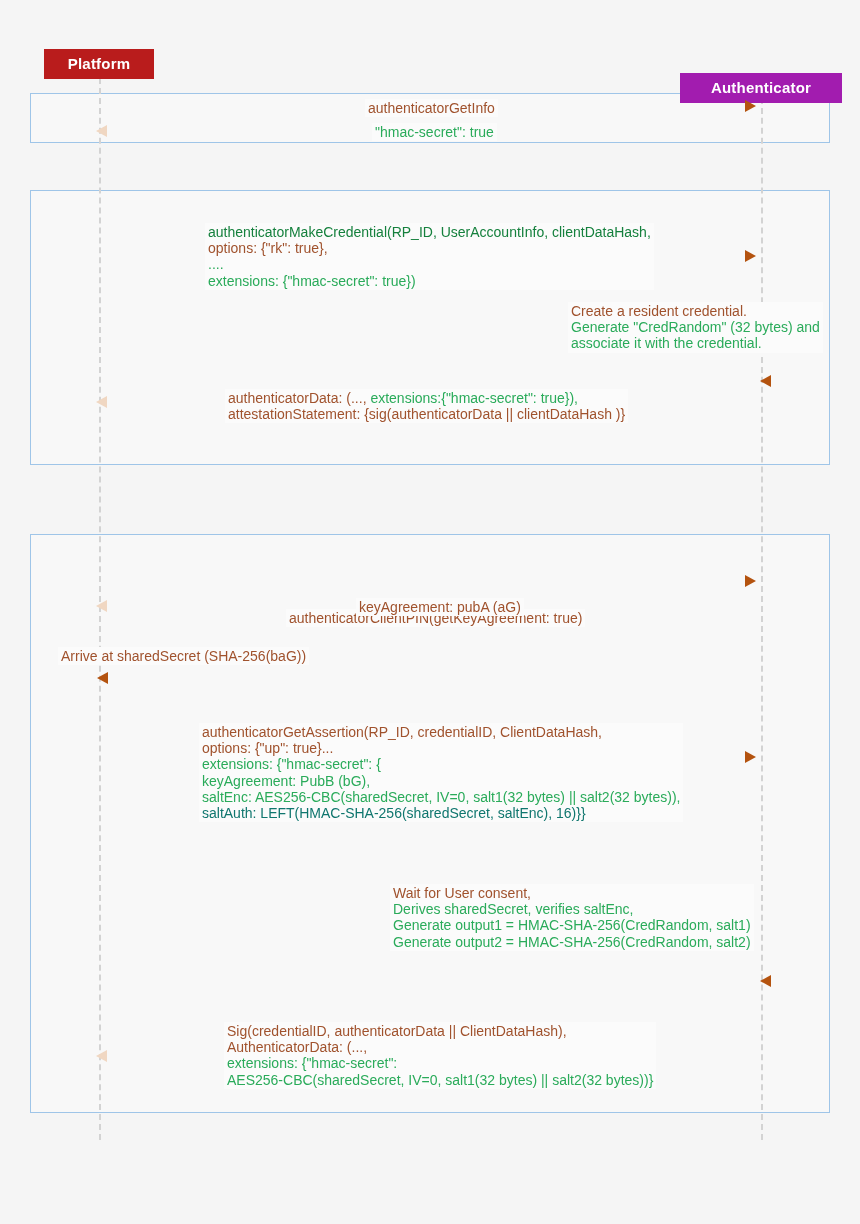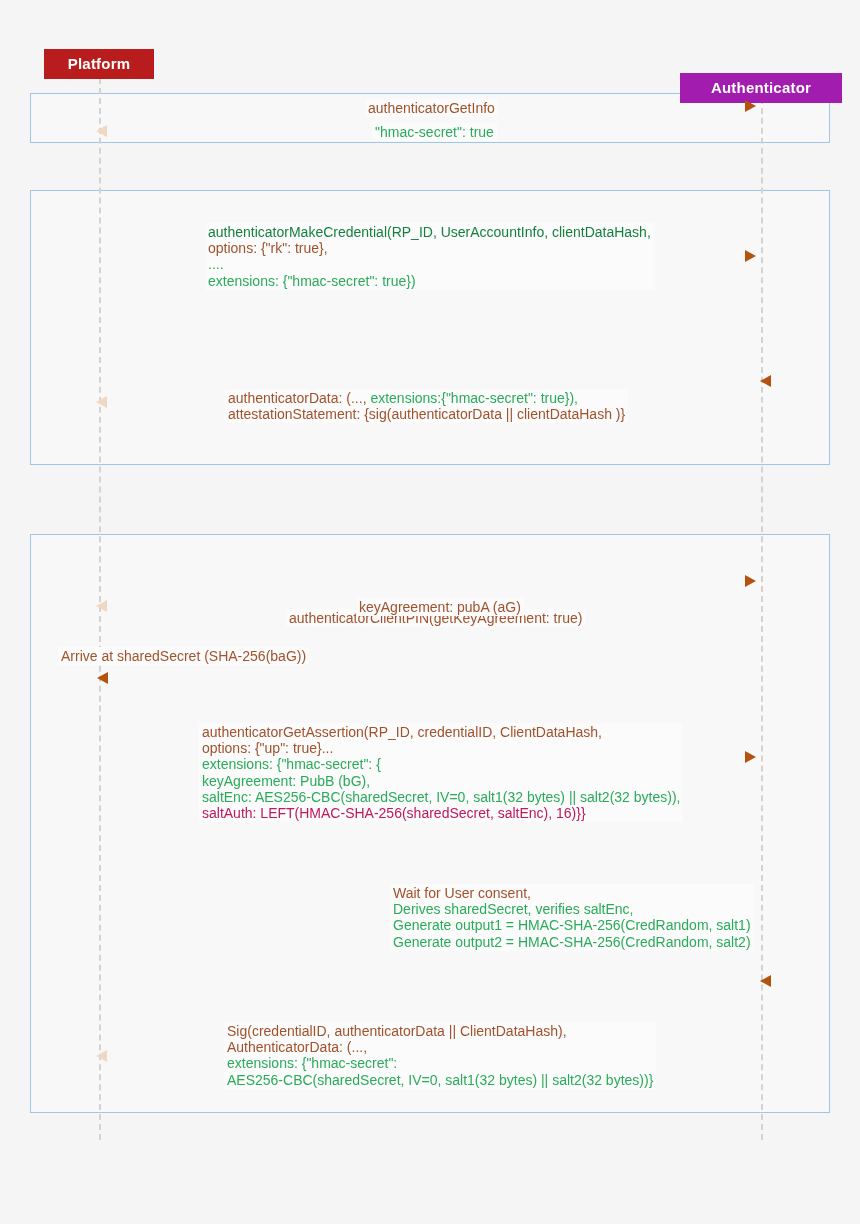--- a/index.html
+++ b/index.html
@@ -98,20 +98,25 @@
       <span class="ln" style="color: rgb(42, 171, 90);">"hmac-secret": true</span>
     </div>
     <div class="arrow-left-faint" style="left: 96px; top: 125px;"></div>
     <div class="msg" style="left: 205px; top: 223px;">
       <span class="ln" style="color: #15803d;">authenticatorMakeCredential(RP_ID, UserAccountInfo, clientDataHash,</span>
       <span class="ln" style="color: rgb(160, 82, 45);">options: {"rk": true},</span>
       <span class="ln" style="color: rgb(42, 171, 90);">....</span>
       <span class="ln" style="color: rgb(42, 171, 90);">extensions: {"hmac-secret": true})</span>
     </div>
     <div class="arrow arrow-right" style="border-left-color: rgb(180, 83, 15); left: 745px; top: 250px;"></div>
+    <div class="msg" style="left: 568px; top: 302px;">
+      <span class="ln" style="color: rgb(160, 82, 45);">Create a resident credential.</span>
+      <span class="ln" style="color: rgb(42, 171, 90);">Generate "CredRandom" (32 bytes) and</span>
+      <span class="ln" style="color: rgb(42, 171, 90);">associate it with the credential.</span>
+    </div>
     <div class="msg" style="left: 225px; top: 389px;">
       <span class="ln"><span style="color: rgb(160, 82, 45);">authenticatorData: (..., </span><span style="color: rgb(42, 171, 90);">extensions:{"hmac-secret": true}),</span></span>
       <span class="ln" style="color: rgb(160, 82, 45);">attestationStatement: {sig(authenticatorData || clientDataHash )}</span>
     </div>
     <div class="arrow-left-faint" style="left: 96px; top: 396px;"></div>
     <div class="arrow arrow-left" style="border-right-color: rgb(180, 83, 15); left: 760px; top: 375px;"></div>
     <div class="msg center" style="left: 286px; top: 573px; margin-top: 36px;">
       <span class="ln" style="color: rgb(160, 82, 45);">authenticatorClientPIN(getKeyAgreement: true)</span>
     </div>
     <div class="arrow arrow-right" style="border-left-color: rgb(180, 83, 15); left: 745px; top: 575px;"></div>
@@ -122,21 +127,21 @@
     <div class="msg" style="left: 58px; top: 647px;">
       <span class="ln" style="color: rgb(160, 82, 45);">Arrive at sharedSecret (SHA-256(baG))</span>
     </div>
     <div class="arrow arrow-left" style="border-right-color: rgb(180, 83, 15); left: 97px; top: 672px;"></div>
     <div class="msg" style="left: 199px; top: 723px;">
       <span class="ln" style="color: rgb(160, 82, 45);">authenticatorGetAssertion(RP_ID, credentialID, ClientDataHash,</span>
       <span class="ln" style="color: rgb(160, 82, 45);">options: {"up": true}...</span>
       <span class="ln" style="color: rgb(42, 171, 90);">extensions: {"hmac-secret": {</span>
       <span class="ln" style="color: rgb(42, 171, 90);">keyAgreement: PubB (bG),</span>
       <span class="ln" style="color: rgb(42, 171, 90);">saltEnc: AES256-CBC(sharedSecret, IV=0, salt1(32 bytes) || salt2(32 bytes)),</span>
-      <span class="ln" style="color: #be185d;">saltAuth: LEFT(HMAC-SHA-256(sharedSecret, saltEnc), 16)}}</span>
+      <span class="ln" style="color: #0f766e;">saltAuth: LEFT(HMAC-SHA-256(sharedSecret, saltEnc), 16)}}</span>
     </div>
     <div class="arrow arrow-right" style="border-left-color: rgb(180, 83, 15); left: 745px; top: 751px;"></div>
     <div class="msg" style="left: 390px; top: 884px;">
       <span class="ln" style="color: rgb(160, 82, 45);">Wait for User consent,</span>
       <span class="ln" style="color: rgb(42, 171, 90);">Derives sharedSecret, verifies saltEnc,</span>
       <span class="ln" style="color: rgb(42, 171, 90);">Generate output1 = HMAC-SHA-256(CredRandom, salt1)</span>
       <span class="ln" style="color: rgb(42, 171, 90);">Generate output2 = HMAC-SHA-256(CredRandom, salt2)</span>
     </div>
     <div class="msg" style="left: 224px; top: 1022px;">
       <span class="ln" style="color: rgb(160, 82, 45);">Sig(credentialID, authenticatorData || ClientDataHash),</span>

